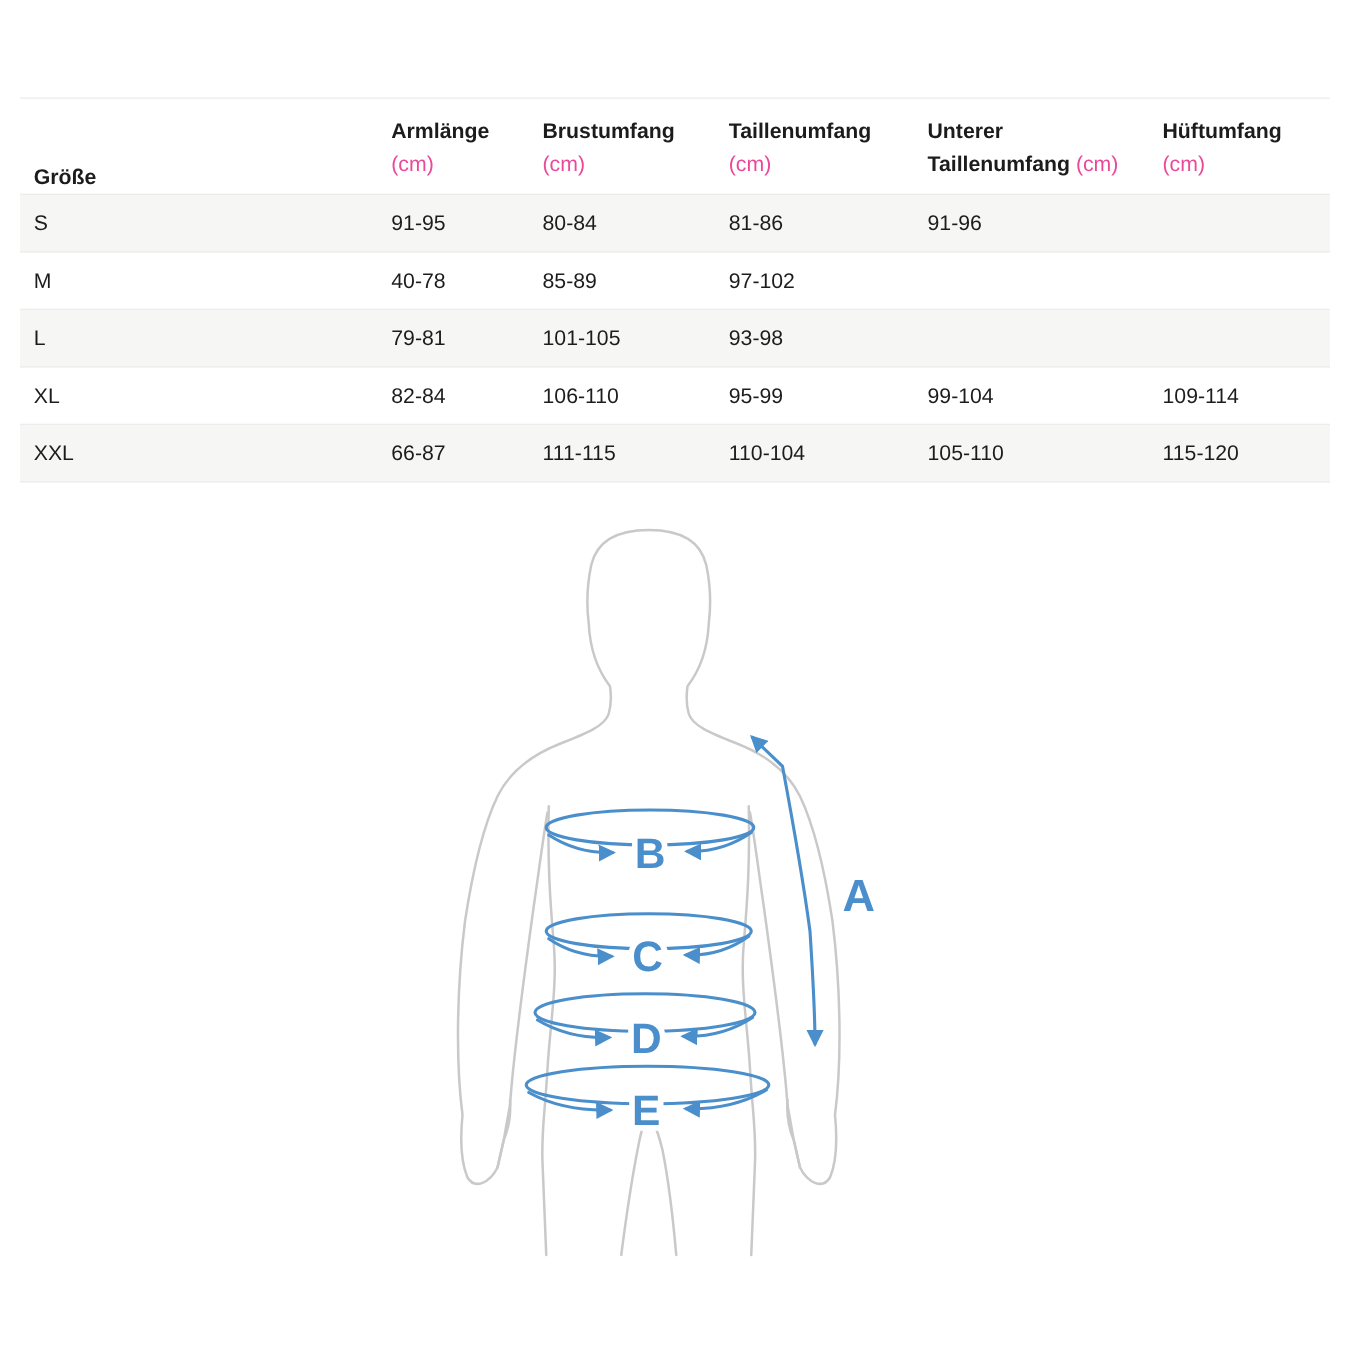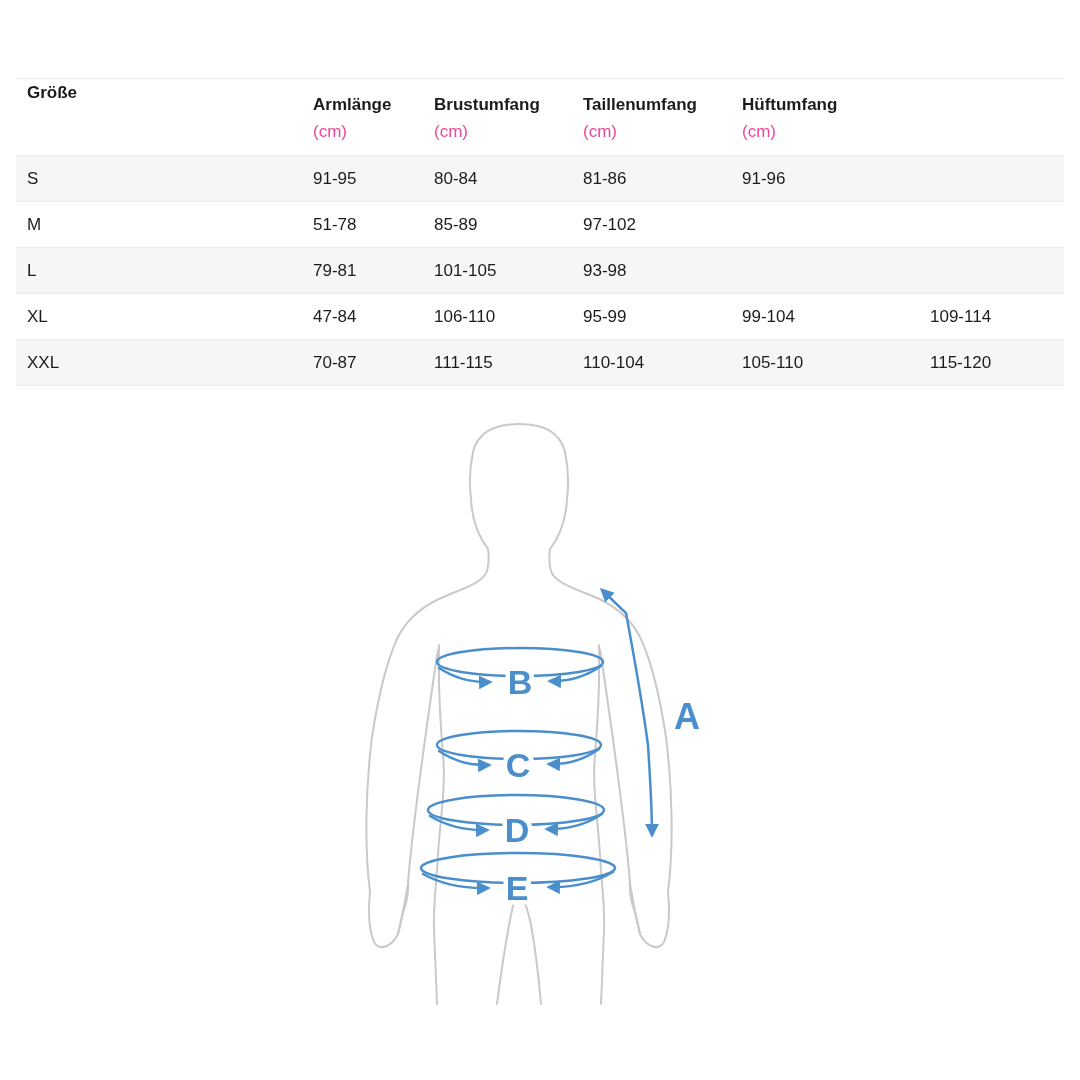--- a/index.html
+++ b/index.html
@@ -30,21 +30,21 @@
   }
   .hdr-cell {
     padding-top: 12px;
     line-height: 27px;
     font-weight: 700;
     display: flex;
     flex-direction: column;
     align-items: flex-start;
   }
   .hdr-cell.v-center {
-    justify-content: flex-start;
+    justify-content: flex-end;
     padding-top: 0;
     padding-left: 11px;
   }
   .hdr-wrap { max-width: 176px; }
   .unit { color: #ec4899; font-weight: 400; }
   .data-row {
     height: 46px;
     line-height: 45px;
     border-bottom: 1px solid #ececec;
   }
@@ -92,59 +92,62 @@
     </div>
     <div class="hdr-cell">
       <span>Brustumfang</span>
       <span class="unit">(cm)</span>
     </div>
     <div class="hdr-cell">
       <span>Taillenumfang</span>
       <span class="unit">(cm)</span>
     </div>
     <div class="hdr-cell">
+      <div class="hdr-wrap"><span>Unterer Taillenumfang</span> <span class="unit">(cm)</span></div>
+    </div>
+    <div class="hdr-cell">
       <span>Hüftumfang</span>
       <span class="unit">(cm)</span>
     </div>
   </div>
 
   <div class="grid-row data-row stripe">
     <div class="cell size-col">S</div>
     <div class="cell">91-95</div>
     <div class="cell">80-84</div>
     <div class="cell">81-86</div>
     <div class="cell">91-96</div>
   </div>
 
   <div class="grid-row data-row">
     <div class="cell size-col">M</div>
-    <div class="cell">51-78</div>
+    <div class="cell">40-78</div>
     <div class="cell">85-89</div>
     <div class="cell">97-102</div>
   </div>
 
   <div class="grid-row data-row stripe">
     <div class="cell size-col">L</div>
     <div class="cell">79-81</div>
     <div class="cell">101-105</div>
     <div class="cell">93-98</div>
   </div>
 
   <div class="grid-row data-row">
     <div class="cell size-col">XL</div>
-    <div class="cell">47-84</div>
+    <div class="cell">82-84</div>
     <div class="cell">106-110</div>
     <div class="cell">95-99</div>
     <div class="cell">99-104</div>
     <div class="cell">109-114</div>
   </div>
 
   <div class="grid-row data-row stripe">
     <div class="cell size-col">XXL</div>
-    <div class="cell">70-87</div>
+    <div class="cell">66-87</div>
     <div class="cell">111-115</div>
     <div class="cell">110-104</div>
     <div class="cell">105-110</div>
     <div class="cell">115-120</div>
   </div>
 
 </div>
 
 <div class="figure-wrap">
 <svg width="1080" height="1080" viewBox="0 0 1080 1080" xmlns="http://www.w3.org/2000/svg">

